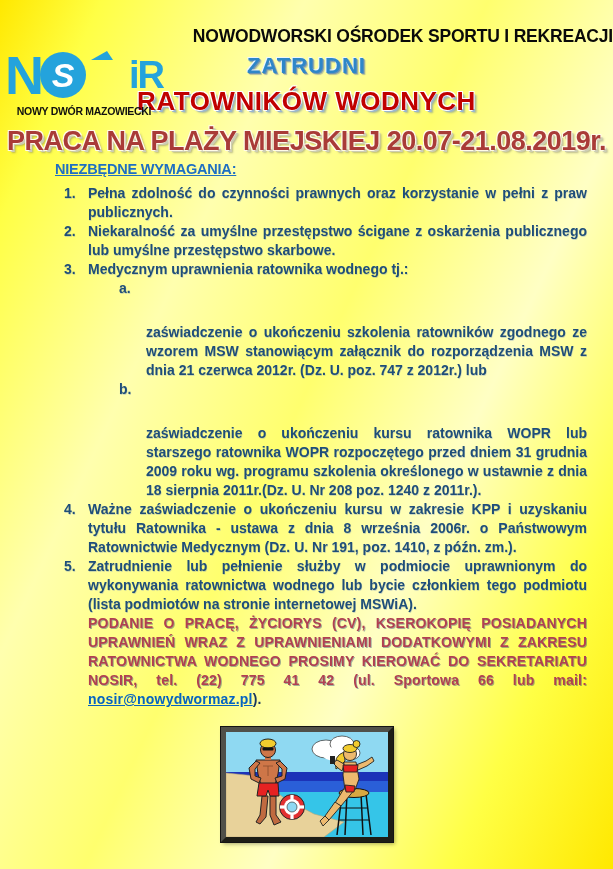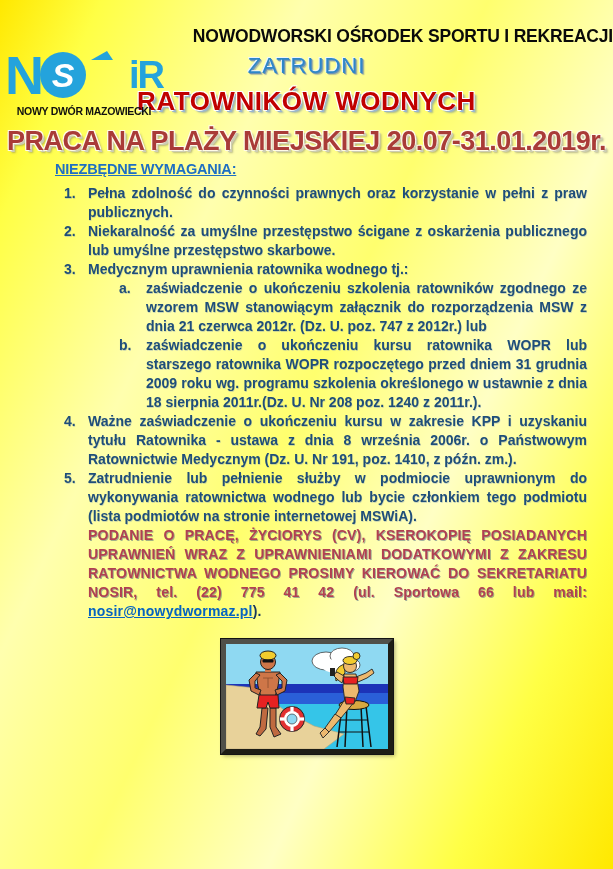--- a/index.html
+++ b/index.html
@@ -18,21 +18,21 @@
   .logo-n{font-size:54px;font-weight:900;color:#24a3dc;line-height:0.9;letter-spacing:-3px;}
   .logo-circle{width:46px;height:46px;border-radius:50%;background:#24a3dc;display:flex;align-items:center;justify-content:center;margin:0 -1px;flex-shrink:0;}
   .logo-s{color:#ffffff;font-size:34px;font-weight:bold;font-style:italic;line-height:1;}
   .logo-ir-wrap{position:relative;display:inline-block;}
   .logo-roof{position:absolute;top:-7px;left:6px;width:0;height:0;
     border-left:16px solid transparent;border-right:6px solid transparent;border-bottom:9px solid #24a3dc;}
   .logo-ir{font-size:38px;font-weight:900;color:#24a3dc;letter-spacing:-2px;line-height:0.9;padding-left:44px;}
   .logo-caption{font-size:10.5px;font-weight:bold;color:#101010;letter-spacing:-0.3px;margin-top:3px;white-space:nowrap;}
   
   .hire-line{
-    margin-top:6px;text-align:center;font-size:22px;font-weight:normal;color:#2e86c8;letter-spacing:1px;
+    margin-top:6px;text-align:center;font-size:22px;font-weight:bold;color:#2e86c8;letter-spacing:1px;
     text-shadow:-1px -1px 0 #eaf6ff,1px 1px 0 #6d93b5,2px 2px 1px rgba(90,120,150,.45);
   }
   .position-line{
     margin-top:7px;text-align:center;font-size:26px;font-weight:bold;color:#c00000;letter-spacing:0.5px;
     text-shadow:-1px -1px 0 #fff,1px -1px 0 #fff,-1px 1px 0 #fff,1.5px 1.5px 0 #9ab6cf,3px 3px 2px rgba(100,130,160,.55);
   }
   .banner-line{
     margin-top:9px;text-align:center;font-size:27px;font-weight:bold;color:#a93b38;letter-spacing:-0.5px;
     text-shadow:-1px -1px 0 #fffbe8,1px -1px 0 #fffbe8,-1px 1px 0 #fffbe8,2px 2px 0 #cdcdb4,3px 3px 2px rgba(120,120,100,.5);
   }
@@ -42,21 +42,21 @@
   }
   
   .req-list{margin:7px 26px 0 64px;color:#1f4e79;font-size:14px;font-weight:bold;line-height:19px;
     text-shadow:0.5px 0.5px 0 rgba(120,150,190,.35);}
   .req-item{display:flex;}
   .req-num{width:24px;flex-shrink:0;}
   .req-text{flex:1;text-align:justify;}
   .sub-list{margin-left:55px;}
   .sub-item{display:flex;}
   .sub-num{width:27px;flex-shrink:0;}
-  .sub-text{flex:1;text-align:justify;}
+  .sub-text{flex:1;text-align:justify;margin-top:44px;}
   
   .apply-para{
     margin:0 26px 0 88px;text-align:justify;
     color:#b04052;font-size:14px;font-weight:bold;line-height:19px;letter-spacing:0.2px;
     text-shadow:1px 1px 0 rgba(50,80,120,.45);
   }
   .apply-email{color:#0563c1;text-decoration:underline;cursor:pointer;text-shadow:none;}
   .apply-tail{color:#17365d;text-shadow:none;}
   
   .photo-frame{
@@ -81,21 +81,21 @@
     <span class="logo-ir-wrap">
       <span class="logo-roof"></span>
       <span class="logo-ir">iR</span>
     </span>
   </div>
   <div class="logo-caption">NOWY DWÓR MAZOWIECKI</div>
 </div>
 
 <div class="hire-line">ZATRUDNI</div>
 <div class="position-line">RATOWNIKÓW WODNYCH</div>
-<div class="banner-line">PRACA NA PLAŻY MIEJSKIEJ 20.07-31.01.2019r.</div>
+<div class="banner-line">PRACA NA PLAŻY MIEJSKIEJ 20.07-21.08.2019r.</div>
 
 <div class="req-heading">NIEZBĘDNE WYMAGANIA:</div>
 
 <div class="req-list">
   <div class="req-item">
     <span class="req-num">1.</span>
     <span class="req-text">Pełna zdolność do czynności prawnych oraz korzystanie w pełni z praw publicznych.</span>
   </div>
   <div class="req-item">
     <span class="req-num">2.</span>

